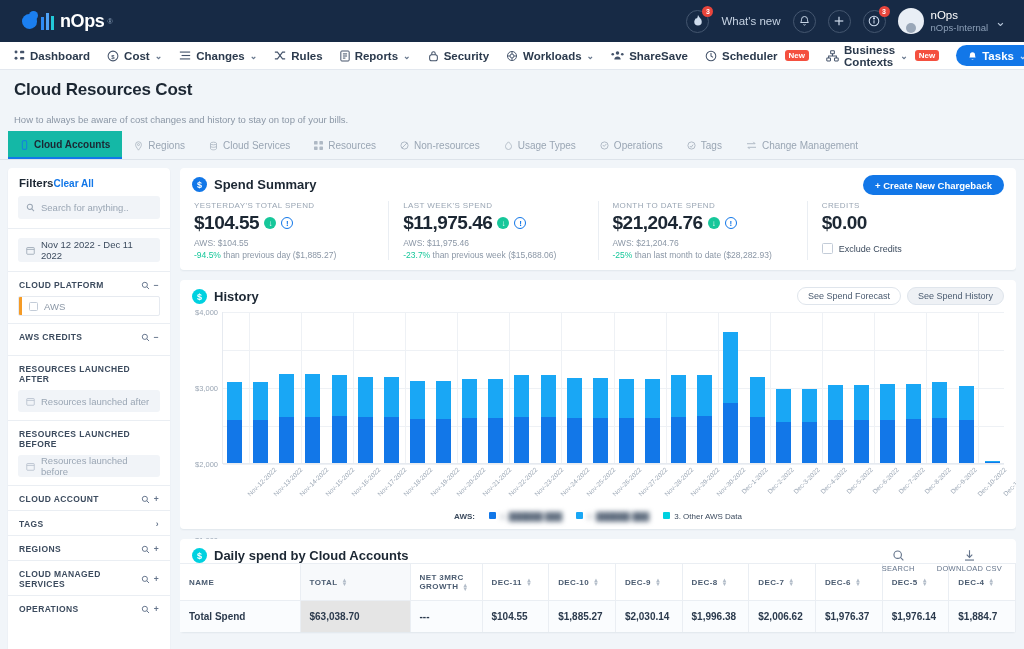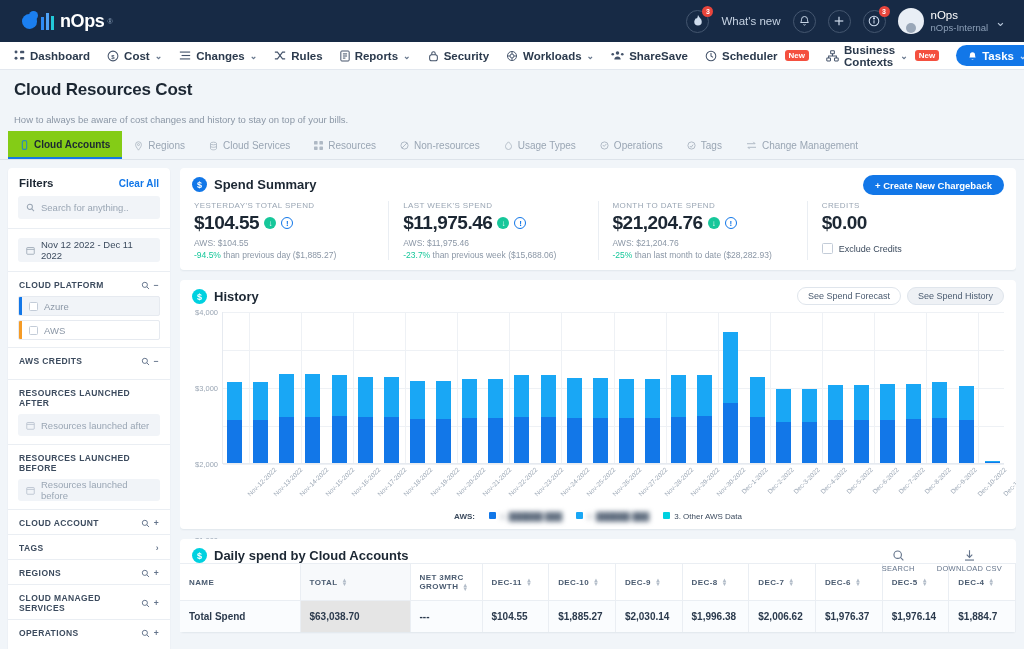--- a/index.html
+++ b/index.html
@@ -82,29 +82,29 @@
   .pagehead { padding: 10px 14px 6px; }
   .page-title { font-size:17px; font-weight:bold; color:#1c2733; letter-spacing:-0.2px;}
   .page-sub { font-size:9.5px; color:#8b97a6; margin-top:14px;}
 
   
   .tabs { display:flex; align-items:center; gap:0px; padding: 0 8px; border-bottom:1px solid #dde3ea; background:#f1f5f9;}
   .tab {
     display:flex; align-items:center; gap:5px; font-size:10px; color:#9aa6b4;
     padding: 8px 12px 7px; white-space:nowrap;
   }
-  .tab.active { color:#1c2733; font-weight:bold; border-bottom:2px solid #1277e8; background:#84cc16;}
+  .tab.active { color:#1c2733; font-weight:bold; border-bottom:2px solid #1277e8; background:#14b8a6;}
   .tab .ico{ opacity:.75; display:flex;}
 
   
   .body { display:flex; gap:10px; padding: 8px 8px 0 8px; height: calc(649px - 42px - 28px - 45px - 28px); }
 
   
   .sidebar { width: 162px; flex:0 0 162px; background:#fff; border-radius:4px; overflow:hidden; box-shadow:0 1px 2px rgba(20,40,70,.07);}
-  .sb-head { display:flex; justify-content:space-between; align-items:center; padding:9px 11px 7px;}
+  .sb-head { display:flex; align-items:center; padding:9px 11px 7px;}
   .sb-title{font-size:11.5px;font-weight:bold;color:#1c2733;}
   .sb-clear{font-size:10px;color:#1277e8;font-weight:bold;}
   .sb-search {
     margin: 0 10px 9px; height: 23px; background:#f1f4f8; border-radius:3px;
     display:flex; align-items:center; gap:6px; padding:0 8px; font-size:9.5px; color:#9aa6b4;
   }
   .sb-divider{height:1px;background:#eaeef3;}
   .sb-daterange{
     margin:9px 10px; height:24px; background:#f1f4f8; border-radius:3px;
     display:flex; align-items:center; gap:6px; padding:0 8px; font-size:9.5px; color:#3c4b5e;
@@ -511,25 +511,20 @@
 
     <div class="sb-sec-head">
       <span>CLOUD PLATFORM</span>
       <span class="acts">
         <svg width="9" height="9" viewBox="0 0 14 14" fill="none" stroke="#64748b" stroke-width="1.5">
             <circle cx="6" cy="6" r="4"></circle>
             <line x1="9" y1="9" x2="12.5" y2="12.5"></line>
           </svg>
         <span>−</span>
       </span>
-    </div>
-    <div class="opt-row sel">
-      <span class="bar" style="background:#1277e8"></span>
-      <span class="cbx"></span>
-      <span>Azure</span>
     </div>
     <div class="opt-row">
       <span class="bar" style="background:#f59b26"></span>
       <span class="cbx"></span>
       <span>AWS</span>
     </div>
     <div class="sb-divider" style="margin-top:7px"></div>
 
     <div class="sb-sec-head">
       <span>AWS CREDITS</span>

